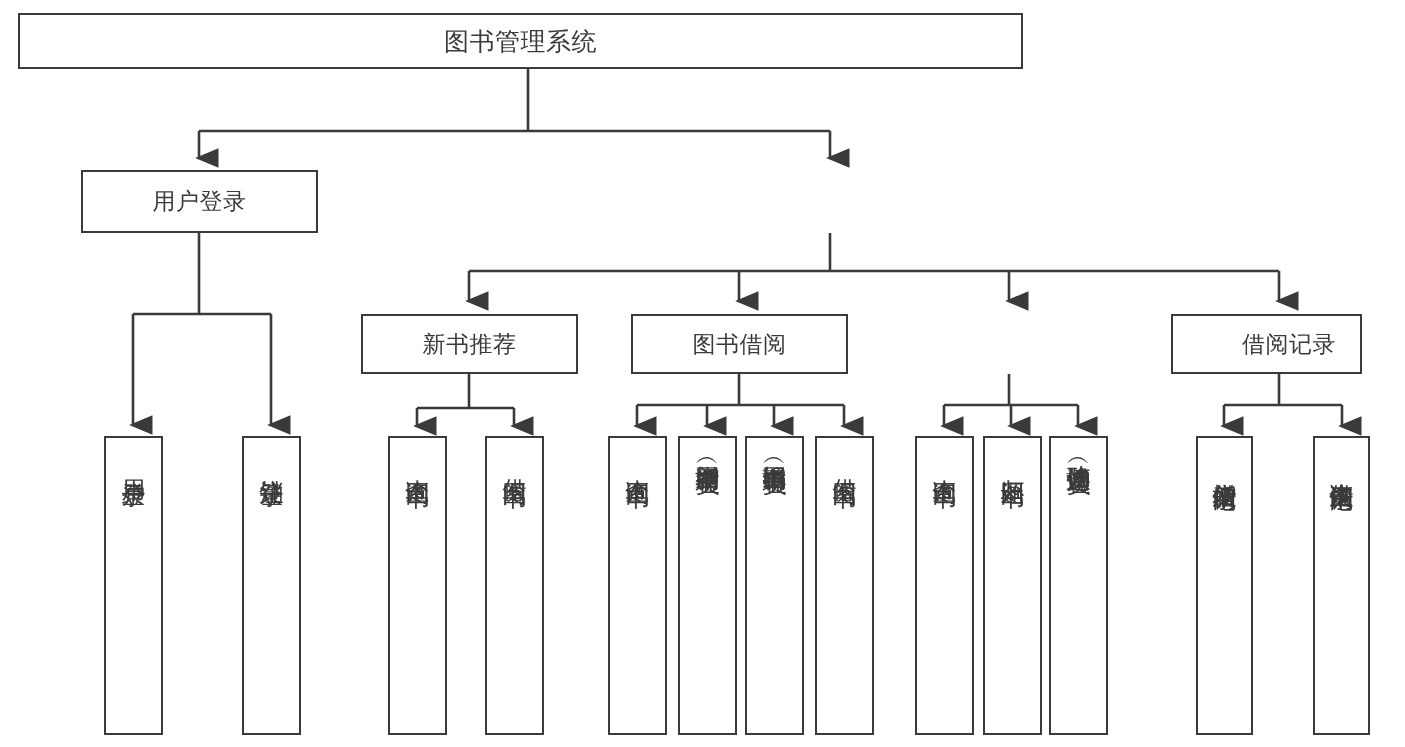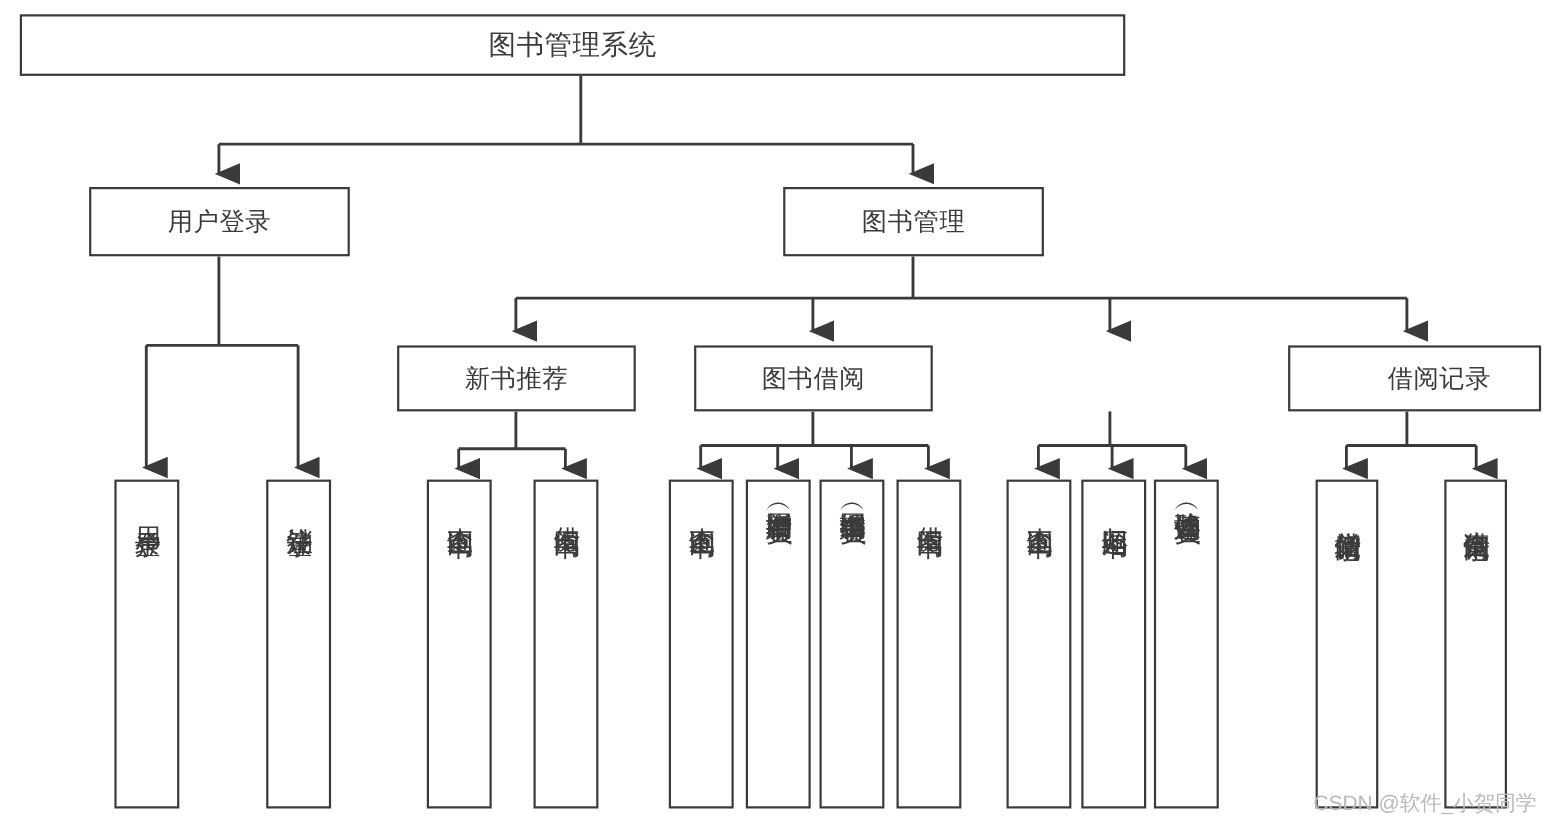--- a/index.html
+++ b/index.html
@@ -123,31 +123,28 @@
     </g>
   </svg>
 
   <div class="node root" style="left:18px; top:13px; width:1005px; height:56px;text-align:center;">
     <span class="label">图书管理系统</span>
   </div>
 
   <div class="node lvl2" style="left:81px; top:170px; width:237px; height:63px;">
     <span class="label">用户登录</span>
   </div>
-  <div class="node lvl2" style="left:712px; top:170px; width:237px; height:63px;">
-    <span class="label">图书管理</span>
-  </div>
 
   <div class="node lvl3" style="left:631px; top:314px; width:217px; height:60px;">
     <span class="label">图书借阅</span>
   </div>
   <div class="node lvl3" style="left:361px; top:314px; width:217px; height:60px;">
     <span class="label">新书推荐</span>
   </div>
-  <div class="node lvl3" style="left:1171px; top:314px; width:230px; height:60px;padding-left:45px;">
+  <div class="node lvl3" style="left:1171px; top:314px; width:191px; height:60px;padding-left:45px;">
     <span class="label">借阅记录</span>
   </div>
 
   <div class="node leaf" style="left:104px; top:436px; width:59px; height:299px;">
     <span class="label">用户登录</span>
   </div>
   <div class="node leaf" style="left:242px; top:436px; width:59px; height:299px;">
     <span class="label">注销登录</span>
   </div>
 
@@ -181,15 +178,14 @@
     <span class="label">确认归还（管理员）</span>
   </div>
 
   <div class="node leaf tall" style="left:1196px; top:436px; width:57px; height:299px; padding-top:26px;">
     <span class="label">新增借阅记录</span>
   </div>
   <div class="node leaf tall" style="left:1313px; top:436px; width:57px; height:299px; padding-top:26px;">
     <span class="label">查询借阅记录</span>
   </div>
 
-  <div class="watermark">CSDN @软件_小贺同学</div>
 
 </div>
 
 </body></html>

